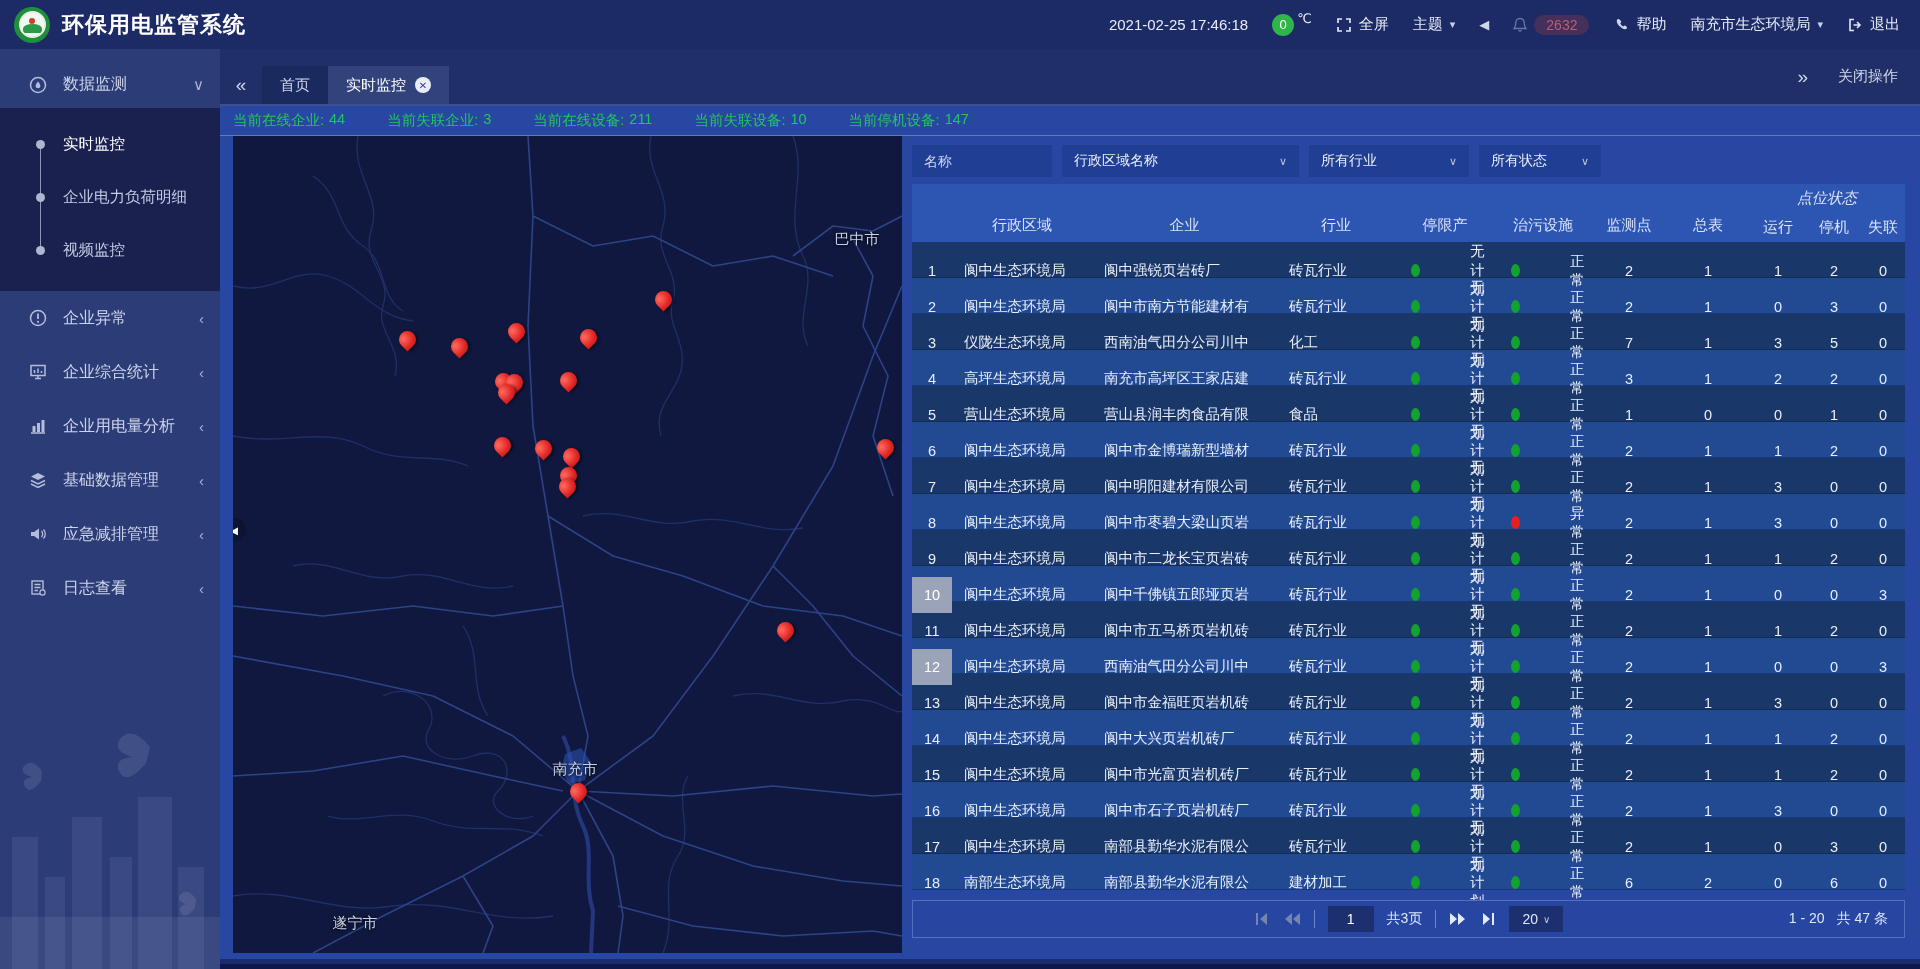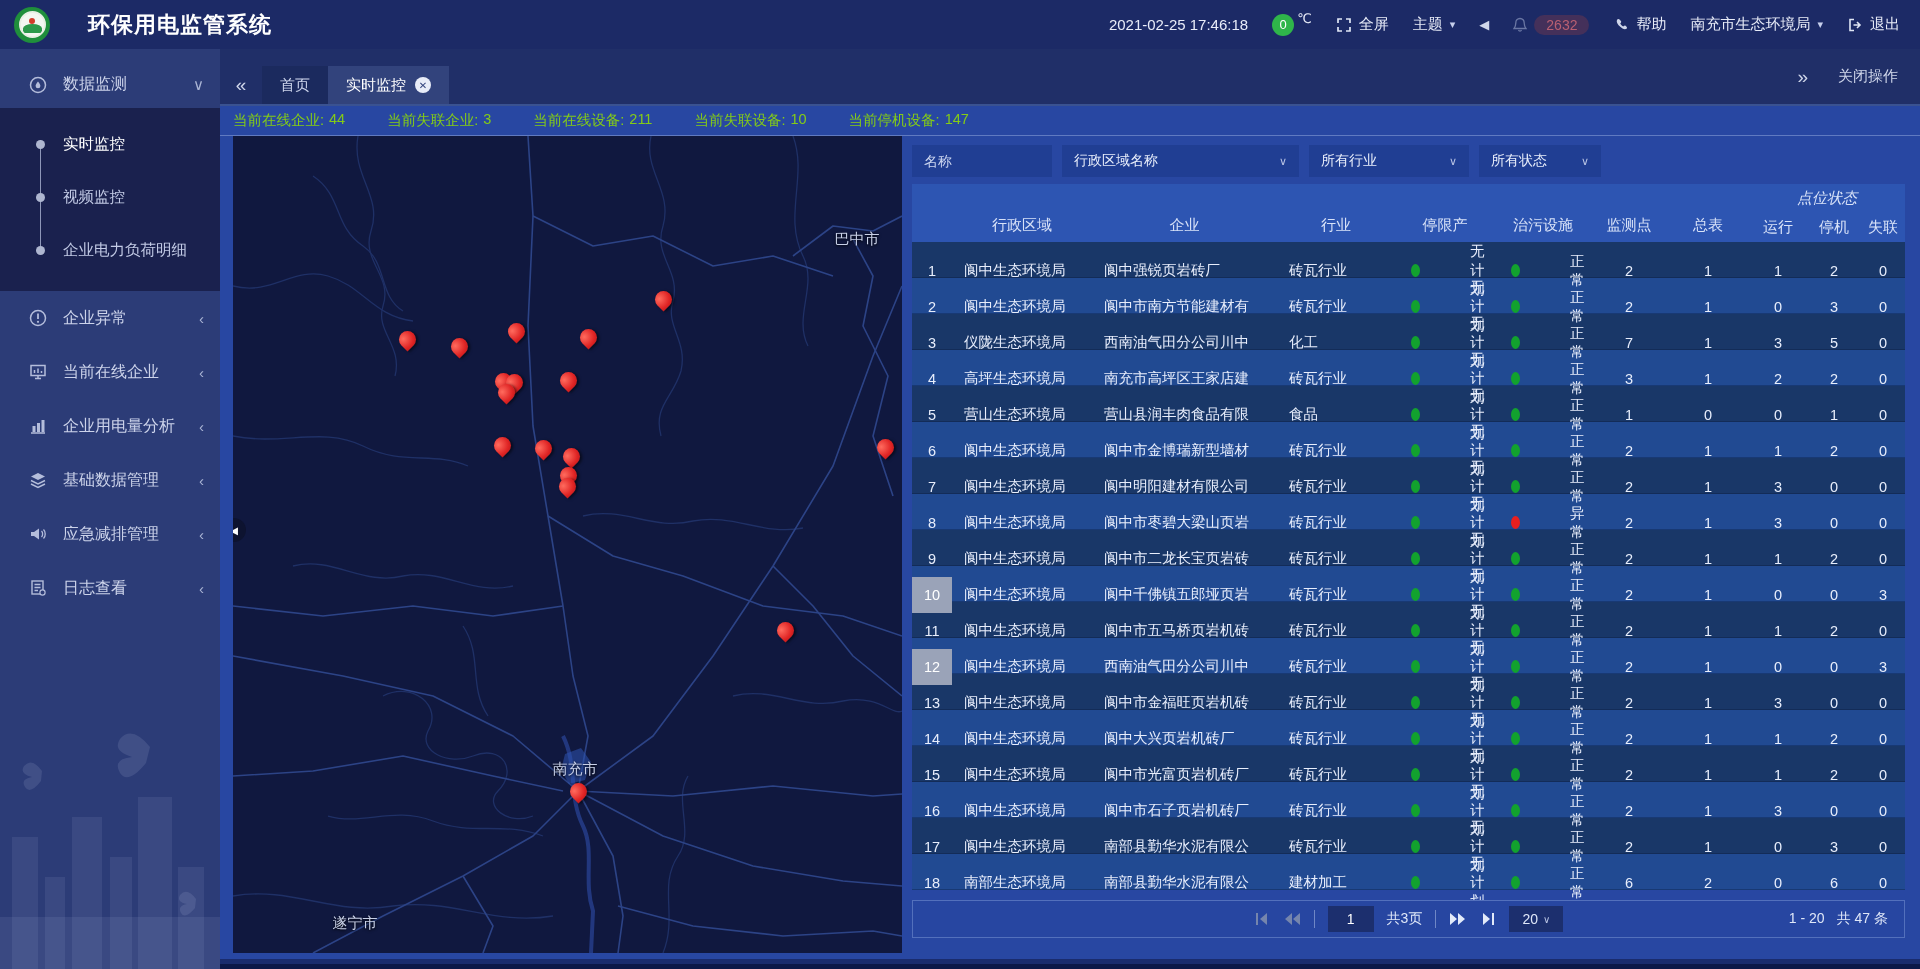--- a/index.html
+++ b/index.html
@@ -1,21 +1,21 @@
 <!DOCTYPE html>
 <html><head>
 <meta charset="utf-8">
 <style>
   * { margin:0; padding:0; box-sizing:border-box; }
   html,body { width:1920px; height:969px; overflow:hidden; background:#0c1848;
     font-family:"Liberation Sans","DejaVu Sans",sans-serif; }
   .app { width:1920px; height:969px; display:flex; flex-direction:column; }
 
   
-  .header { flex:0 0 49px; background:#1c2a66; display:flex; align-items:center; color:#fff;gap:26px; }
+  .header { flex:0 0 49px; background:#1c2a66; display:flex; align-items:center; color:#fff; }
   .logo { width:36px; height:36px; border-radius:50%; background:#1f8f3c; margin-left:14px;
     display:flex; align-items:center; justify-content:center; flex:0 0 36px; }
   .logo-in { width:27px; height:27px; border-radius:50%; background:#f3f7f1; position:relative; overflow:hidden; border:2px solid #e7efe4;}
   .logo-dot { position:absolute; left:50%; top:5px; width:6px; height:6px; margin-left:-3px; border-radius:50%; background:#d23c2a; }
   .logo-hill { position:absolute; left:2px; right:2px; bottom:3px; height:9px; border-radius:50% 50% 0 0; background:#2c9a4b; }
   .app-title { font-size:22px; font-weight:bold; margin-left:12px; letter-spacing:1px; }
   .hdr-right { margin-left:auto; display:flex; align-items:center; gap:24px; margin-right:20px;
     font-size:15px; color:#e8ecf8; }
   .hdr-item { display:flex; align-items:center; gap:7px; cursor:pointer; white-space:nowrap; }
   .temp-wrap { display:flex; align-items:flex-start; gap:3px; }
@@ -55,21 +55,21 @@
     color:#cdd5ec; background:#1b2a5e; cursor:pointer; }
   .tab.active { background:#32437c; color:#fff; }
   .tab-close { margin-left:9px; width:16px; height:16px; border-radius:50%; background:#e8ecf8;
     color:#32437c; font-size:10px; display:flex; align-items:center; justify-content:center; }
   .tab-right { margin-left:auto; display:flex; align-items:center; gap:30px; margin-right:22px;
     color:#cfd6ea; font-size:15px; height:100%; }
   .tab-right .arr { font-size:19px; }
 
   .content { flex:1; background:#2847a2; display:flex; flex-direction:column; min-height:0; }
   .stats { flex:0 0 30px; display:flex; align-items:center; padding-left:13px; gap:42px;
-    color:#84cc16; font-size:14.5px; border-bottom:1px solid rgba(180,200,240,.4); }
+    color:#22c55e; font-size:14.5px; border-bottom:1px solid rgba(180,200,240,.4); }
   .stat-item { display:flex; gap:5px; }
 
   .panels { flex:0 0 817px; display:flex; padding:0 15px 0 13px; min-height:0; }
 
   
   .map { flex:0 0 669px; width:669px; height:817px; background:#10183f; position:relative; overflow:hidden; }
   .map svg.roads { position:absolute; left:0; top:0; }
   .pin { position:absolute; width:17px; height:17px;
     background:radial-gradient(circle at 35% 30%, #ff6b5e, #e02525 60%, #b01212);
     border-radius:50% 50% 50% 0; transform:rotate(-45deg); margin-left:-8px; margin-top:-20px;
@@ -200,42 +200,42 @@
           <svg width="20" height="20" viewBox="0 0 20 20">
               <circle cx="10" cy="10" r="7.5" stroke="#c3cbe6" stroke-width="1.5" fill="none"></circle>
               <path d="M10 6.5c-1.5 2-2.4 3.2-2.4 4.4a2.4 2.4 0 004.8 0c0-1.2-.9-2.4-2.4-4.4z" fill="#c3cbe6"></path>
             </svg>
         </span>
         <span>数据监测</span>
         <span class="chev">∨</span>
       </div>
       <div class="submenu">
         <div class="submenu-item active">实时监控</div>
+        <div class="submenu-item">企业电力负荷明细</div>
         <div class="submenu-item">视频监控</div>
-        <div class="submenu-item">企业电力负荷明细</div>
       </div>
       <div class="menu-group tall">
         <span class="gicon">
           <svg width="20" height="20" viewBox="0 0 20 20">
               <circle cx="10" cy="10" r="7.5" stroke="#c3cbe6" stroke-width="1.5" fill="none"></circle>
               <path d="M10 5.5v5.5" stroke="#c3cbe6" stroke-width="1.8"></path>
               <circle cx="10" cy="13.8" r="1.1" fill="#c3cbe6"></circle>
             </svg>
         </span>
         <span>企业异常</span>
         <span class="chev">‹</span>
       </div>
       <div class="menu-group tall">
         <span class="gicon">
           <svg width="20" height="20" viewBox="0 0 20 20">
               <rect x="3" y="3.5" width="14" height="10" stroke="#c3cbe6" stroke-width="1.5" fill="none"></rect>
               <path d="M6.5 11V8M10 11V6.5M13.5 11V9M7 16.5h6M10 13.5v3" stroke="#c3cbe6" stroke-width="1.5"></path>
             </svg>
         </span>
-        <span>当前在线企业</span>
+        <span>企业综合统计</span>
         <span class="chev">‹</span>
       </div>
       <div class="menu-group tall">
         <span class="gicon">
           <svg width="20" height="20" viewBox="0 0 20 20">
               <path d="M3 17h14" stroke="#c3cbe6" stroke-width="1.5"></path>
               <rect x="4.5" y="10" width="3" height="6" fill="#c3cbe6"></rect>
               <rect x="9" y="7" width="3" height="9" fill="#c3cbe6"></rect>
               <rect x="13.5" y="4" width="3" height="12" fill="#c3cbe6"></rect>
             </svg>

